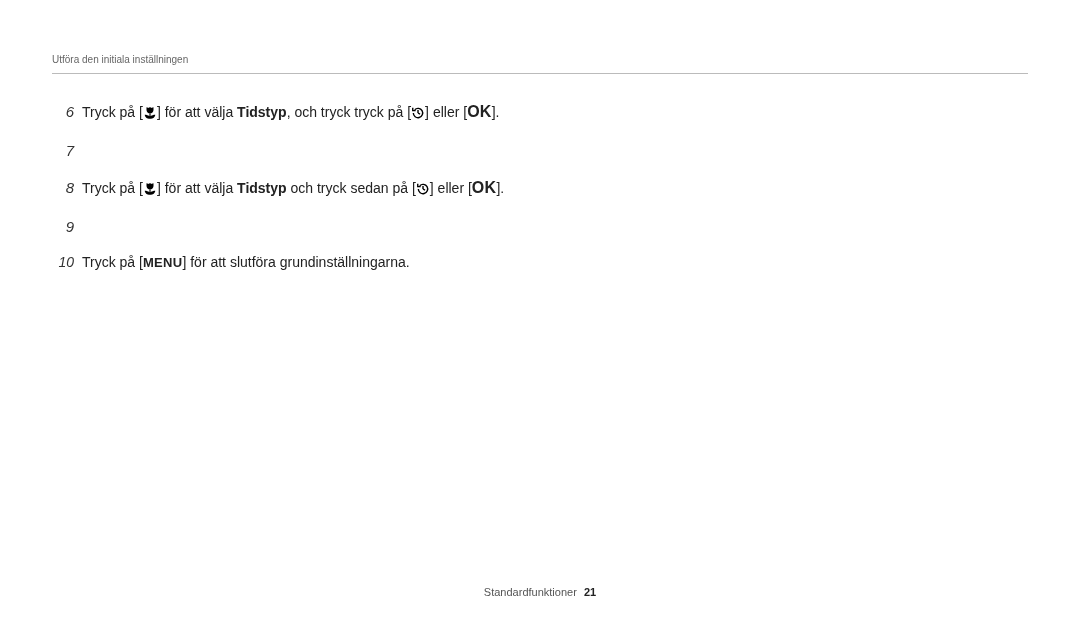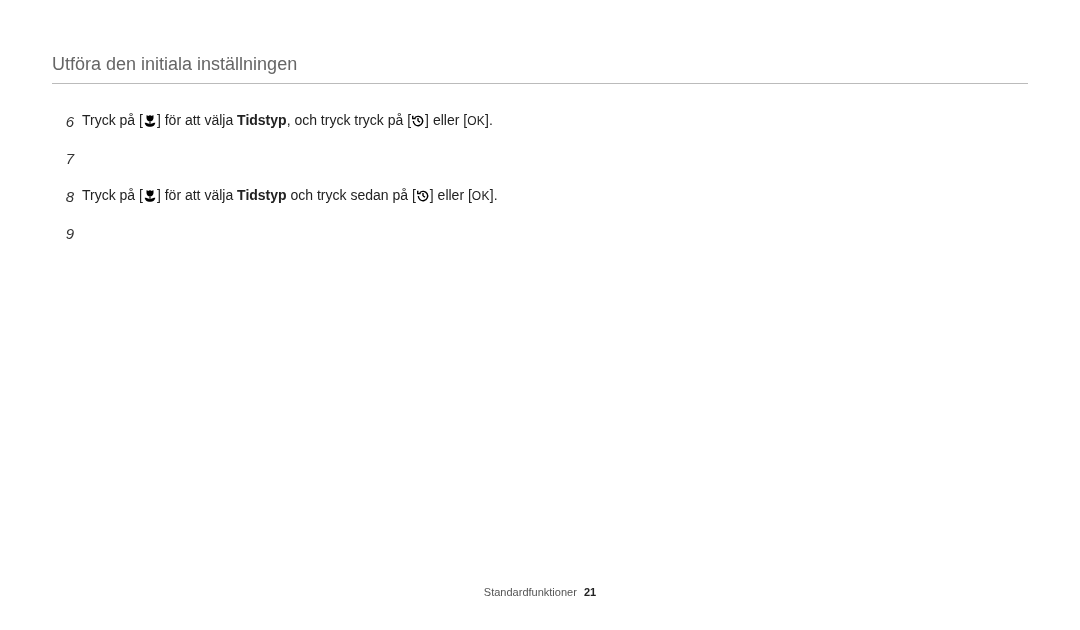--- a/index.html
+++ b/index.html
@@ -12,21 +12,21 @@
     color: #222222;
   }
   .page {
     position: relative;
     width: 1080px;
     height: 630px;
     box-sizing: border-box;
     padding: 54px 52px 40px 52px;
   }
   .header {
-    font-size: 18px;
+    font-size: 10px;
     color: #666;
     padding-bottom: 8px;
     border-bottom: 1px solid #bbb;
   }
   .steps {
     margin-top: 26px;
     width: 640px;
   }
   .step {
     display: flex;
@@ -60,22 +60,22 @@
     width: 14px;
     height: 14px;
     vertical-align: middle;
   }
   .disp {
     font-weight: 700;
     font-size: 13px;
     letter-spacing: 0.3px;
   }
   .ok {
-    font-weight: 400;
-    font-size: 12px;
+    font-weight: 700;
+    font-size: 16px;
     letter-spacing: 0.3px;
   }
   .menu {
     font-weight: 700;
     font-size: 13px;
     letter-spacing: 0.3px;
   }
   .footer {
     position: absolute;
     left: 0;
@@ -133,20 +133,24 @@
       <path d="M4 12a8 8 0 1 0 2.4-5.7" fill="none"></path>
       <polyline points="3,3 3,8 8,8" fill="none"></polyline>
       <line x1="12" y1="7" x2="12" y2="12"></line>
       <line x1="12" y1="12" x2="15.5" y2="14"></line>
     </svg>
           </span><span>] eller [</span><span class="ok">OK</span><span>].</span></div>
       </div>
       <div class="step">
         <div class="num">9</div>
       </div>
+      <div class="step">
+        <div class="num wide">10</div>
+        <div class="body"><span>Tryck på [</span><span class="menu">MENU</span><span>] för att slutföra grundinställningarna.</span></div>
+      </div>
     </div>
 
   <div class="footer">
     <span>Standardfunktioner</span>
     <span class="pg">21</span>
   </div>
 
 </div>
 
 </body></html>

